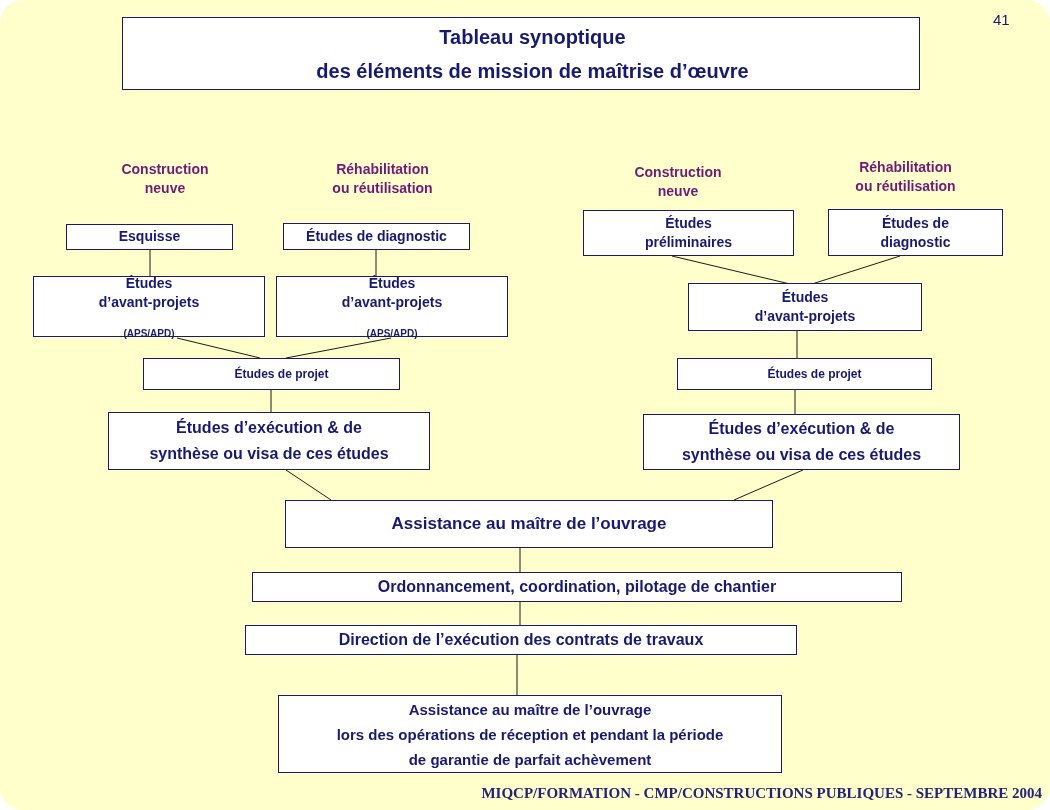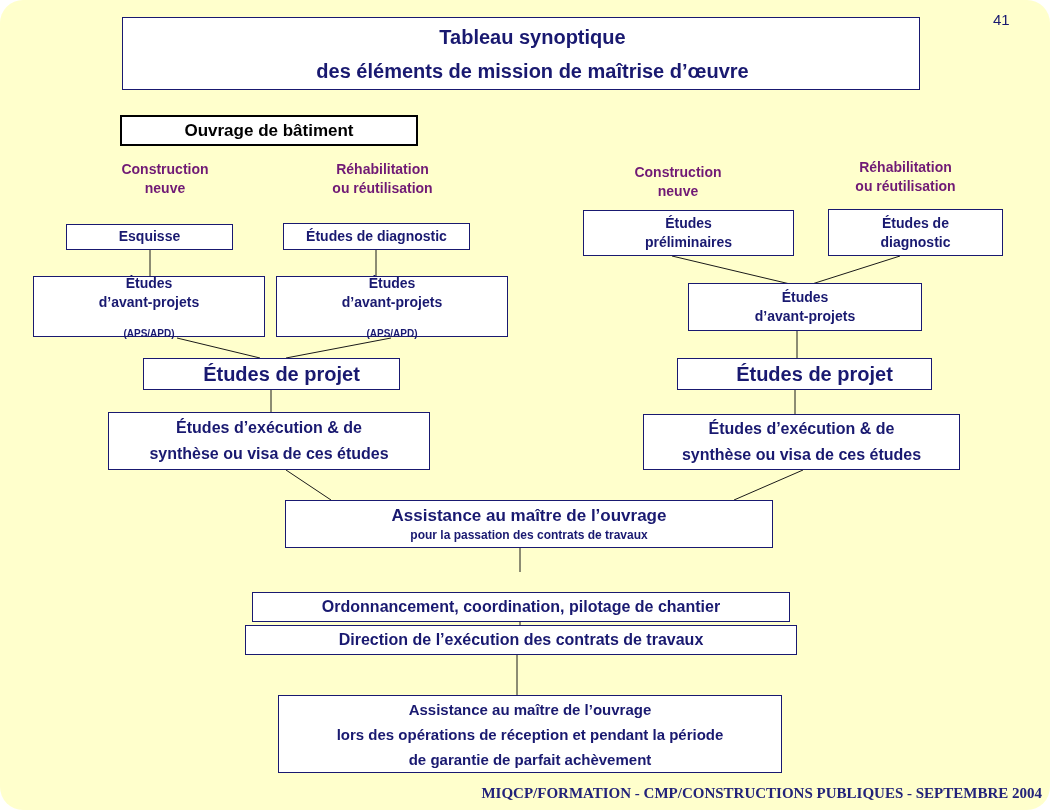--- a/index.html
+++ b/index.html
@@ -34,21 +34,21 @@
     text-align:center;
     white-space:pre-line;
     font-size:14px;
     line-height:19px;
   }
   .header-box{border:2px solid #000000;color:#000000;font-size:17px;}
   #title-box{font-size:20px;line-height:34px;}
   .small-box{font-size:14px;}
   .mid-box{font-size:14px;line-height:19px;}
   .aps{font-size:10px;line-height:12px;margin-top:16px;}
-  .projet-box{font-size:20px;padding-left:20px;}
+  .projet-box{font-size:12px;padding-left:20px;}
   .exec-box{font-size:16px;line-height:26px;}
   .assist1-title{font-size:17px;line-height:22px;}
   .assist1-sub{font-size:12px;line-height:16px;}
   .wide-box{font-size:16px;}
   #assist2-box{font-size:15px;line-height:25px;}
   #page-number{
     position:absolute;left:993px;top:11px;
     color:#191970;font-size:15px;
   }
   #footer-text{
@@ -79,21 +79,20 @@
     <line x1="520" y1="548" x2="520" y2="572"></line>
     <line x1="520" y1="602" x2="520" y2="625"></line>
     <line x1="517" y1="655" x2="517" y2="695"></line>
   </svg>
 
   <div id="page-number">41</div>
 
   <div id="title-box" class="bx" style="left:122px;top:17px;width:798px;height:73px;padding-left:23px;">Tableau synoptique
 des éléments de mission de maîtrise d’œuvre</div>
 
-  <div class="bx header-box" style="left:120px;top:115px;width:298px;height:31px;">Ouvrage de bâtiment</div>
 
   <div class="lbl" style="left:95px;top:160px;width:140px;">Construction
 neuve</div>
   <div class="lbl" style="left:300px;top:160px;width:165px;">Réhabilitation
 ou réutilisation</div>
   <div class="lbl" style="left:608px;top:163px;width:140px;">Construction
 neuve</div>
   <div class="lbl" style="left:823px;top:158px;width:165px;">Réhabilitation
 ou réutilisation</div>
 
@@ -120,24 +119,23 @@
   <div class="bx mid-box" style="left:828px;top:209px;width:175px;height:47px;">Études de
 diagnostic</div>
   <div class="bx mid-box" style="left:688px;top:283px;width:234px;height:48px;">Études
 d’avant-projets</div>
   <div class="bx projet-box" style="left:677px;top:358px;width:255px;height:32px;">Études de projet</div>
   <div class="bx exec-box" style="left:643px;top:414px;width:317px;height:56px;">Études d’exécution &amp; de
 synthèse ou visa de ces études</div>
 
   <div class="bx" style="left:285px;top:500px;width:488px;height:48px;">
     <span class="assist1-title">Assistance au maître de l’ouvrage</span>
-    <span class="assist1-sub">pour la passation des contrats de travaux</span>
   </div>
 
-  <div class="bx wide-box" style="left:252px;top:572px;width:538px;height:30px;margin-top:20px;">Ordonnancement, coordination, pilotage de chantier</div>
+  <div class="bx wide-box" style="left:252px;top:572px;width:650px;height:30px;">Ordonnancement, coordination, pilotage de chantier</div>
 
   <div class="bx wide-box" style="left:245px;top:625px;width:552px;height:30px;">Direction de l’exécution des contrats de travaux</div>
 
   <div id="assist2-box" class="bx" style="left:278px;top:695px;width:504px;height:78px;">Assistance au maître de l’ouvrage
 lors des opérations de réception et pendant  la période
 de garantie de parfait achèvement</div>
 
   <div id="footer-text">MIQCP/FORMATION - CMP/CONSTRUCTIONS PUBLIQUES - SEPTEMBRE 2004</div>
 
 </div>

